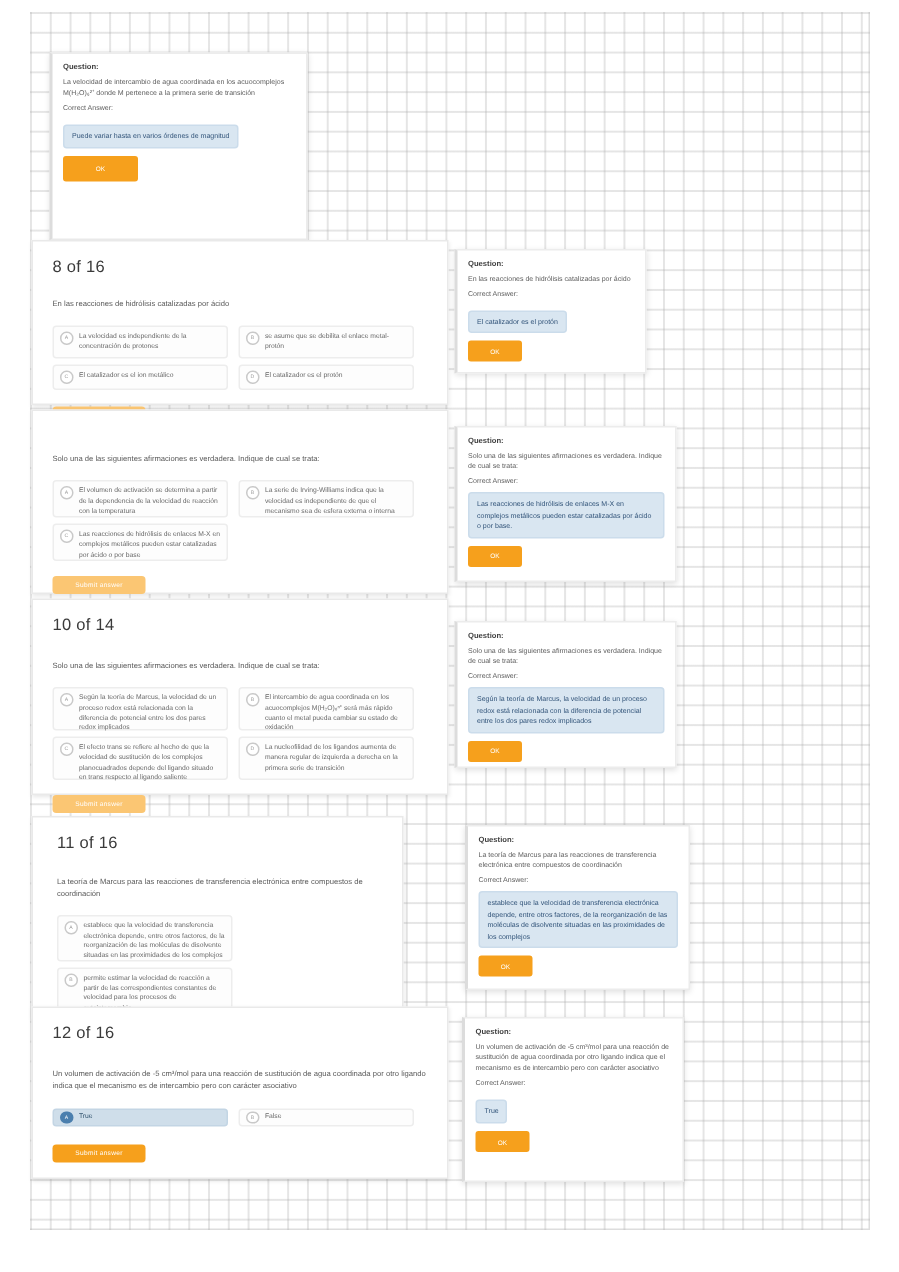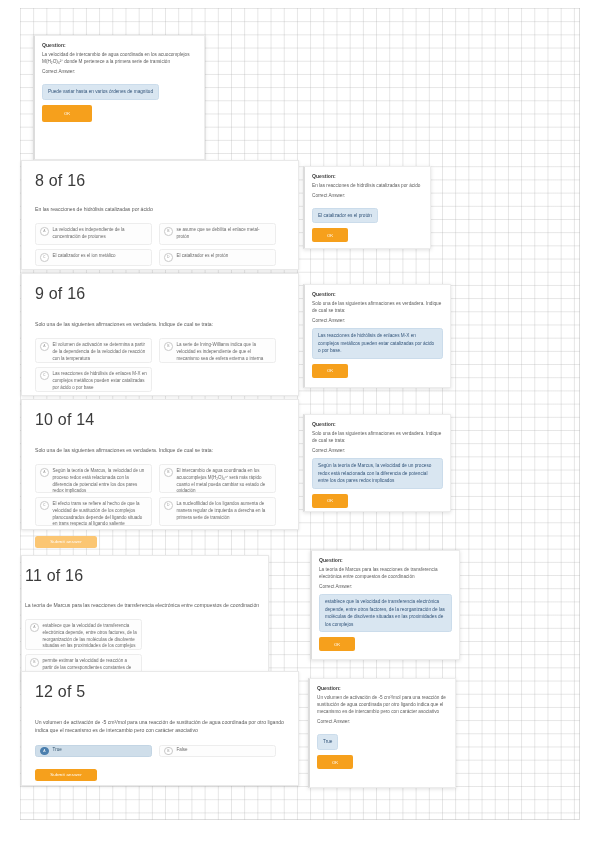--- a/index.html
+++ b/index.html
@@ -26,21 +26,21 @@
   }
   
   .qcard{
     position:absolute;
     background:#ffffff;
     border:1px solid #e9e9e9;
     box-shadow:0 1px 3px rgba(0,0,0,0.10);
     box-sizing:border-box;
   }
   .qnum{
-    font-size:16px;
+    font-size:11px;
     color:#3b3b3b;
     font-weight:400;
     letter-spacing:0.2px;
   }
   .qstem{
     font-size:5.1px;
     color:#5a5a5a;
     line-height:1.55;
   }
   .opts{
@@ -191,21 +191,20 @@
 
   <div class="fcard" style="left:283px;top:158px;width:128px;height:83px;">
     <div class="flabel">Question:</div>
     <div class="ftext">En las reacciones de hidrólisis catalizadas por ácido</div>
     <div class="fcalabel">Correct Answer:</div>
     <div class="answer">El catalizador es el protón</div>
     <button class="okbtn" style="width:36px;height:14px;">OK</button>
   </div>
 
   <div class="qcard" style="left:1px;top:265px;width:278px;height:123px;padding:11px 13px;">
-    <div class="qnum">9 of 16</div>
     <div class="qstem" style="margin-top:18px;">Solo una de las siguientes afirmaciones es verdadera. Indique de cual se trata:</div>
     <div class="opts" style="margin-top:9px;">
       <div class="opt" style="width:117px;height:25px;">
         <span class="bullet">A</span>
         <span class="otext">El volumen de activación se determina a partir de la dependencia de la velocidad de reacción con la temperatura</span>
       </div>
       <div class="opt" style="width:117px;height:25px;">
         <span class="bullet">B</span>
         <span class="otext">La serie de Irving-Williams indica que la velocidad es independiente de que el mecanismo sea de esfera externa o interna</span>
       </div>
@@ -250,21 +249,21 @@
   </div>
 
   <div class="fcard" style="left:283px;top:406px;width:148px;height:98px;">
     <div class="flabel">Question:</div>
     <div class="ftext">Solo una de las siguientes afirmaciones es verdadera. Indique de cual se trata:</div>
     <div class="fcalabel">Correct Answer:</div>
     <div class="answer big">Según la teoría de Marcus, la velocidad de un proceso redox está relacionada con la diferencia de potencial entre los dos pares redox implicados</div>
     <button class="okbtn" style="width:36px;height:14px;">OK</button>
   </div>
 
-  <div class="qcard" style="left:1px;top:547px;width:248px;height:135px;padding:11px 3px;">
+  <div class="qcard" style="left:1px;top:536px;width:248px;height:135px;padding:11px 16px;">
     <div class="qnum">11 of 16</div>
     <div class="qstem" style="margin-top:17px;">La teoría de Marcus para las reacciones de transferencia electrónica entre compuestos de coordinación</div>
     <div class="opts" style="margin-top:9px;">
       <div class="opt" style="width:117px;height:31px;">
         <span class="bullet">A</span>
         <span class="otext">establece que la velocidad de transferencia electrónica depende, entre otros factores, de la reorganización de las moléculas de disolvente situadas en las proximidades de los complejos</span>
       </div>
       <div class="opt" style="width:117px;height:31px;">
         <span class="bullet">B</span>
         <span class="otext">permite estimar la velocidad de reacción a partir de las correspondientes constantes de velocidad para los procesos de autointercambio</span>
@@ -283,21 +282,21 @@
 
   <div class="fcard" style="left:290px;top:542px;width:150px;height:110px;">
     <div class="flabel">Question:</div>
     <div class="ftext">La teoría de Marcus para las reacciones de transferencia electrónica entre compuestos de coordinación</div>
     <div class="fcalabel">Correct Answer:</div>
     <div class="answer big">establece que la velocidad de transferencia electrónica depende, entre otros factores, de la reorganización de las moléculas de disolvente situadas en las proximidades de los complejos</div>
     <button class="okbtn" style="width:36px;height:14px;">OK</button>
   </div>
 
   <div class="qcard" style="left:1px;top:663px;width:278px;height:115px;padding:11px 13px;">
-    <div class="qnum">12 of 5</div>
+    <div class="qnum">12 of 16</div>
     <div class="qstem" style="margin-top:18px;">Un volumen de activación de -5 cm³/mol para una reacción de sustitución de agua coordinada por otro ligando indica que el mecanismo es de intercambio pero con carácter asociativo</div>
     <div class="opts" style="margin-top:10px;">
       <div class="opt sel" style="width:117px;height:12px;align-items:center;">
         <span class="bullet">A</span>
         <span class="otext">True</span>
       </div>
       <div class="opt" style="width:117px;height:12px;align-items:center;">
         <span class="bullet">B</span>
         <span class="otext">False</span>
       </div>

